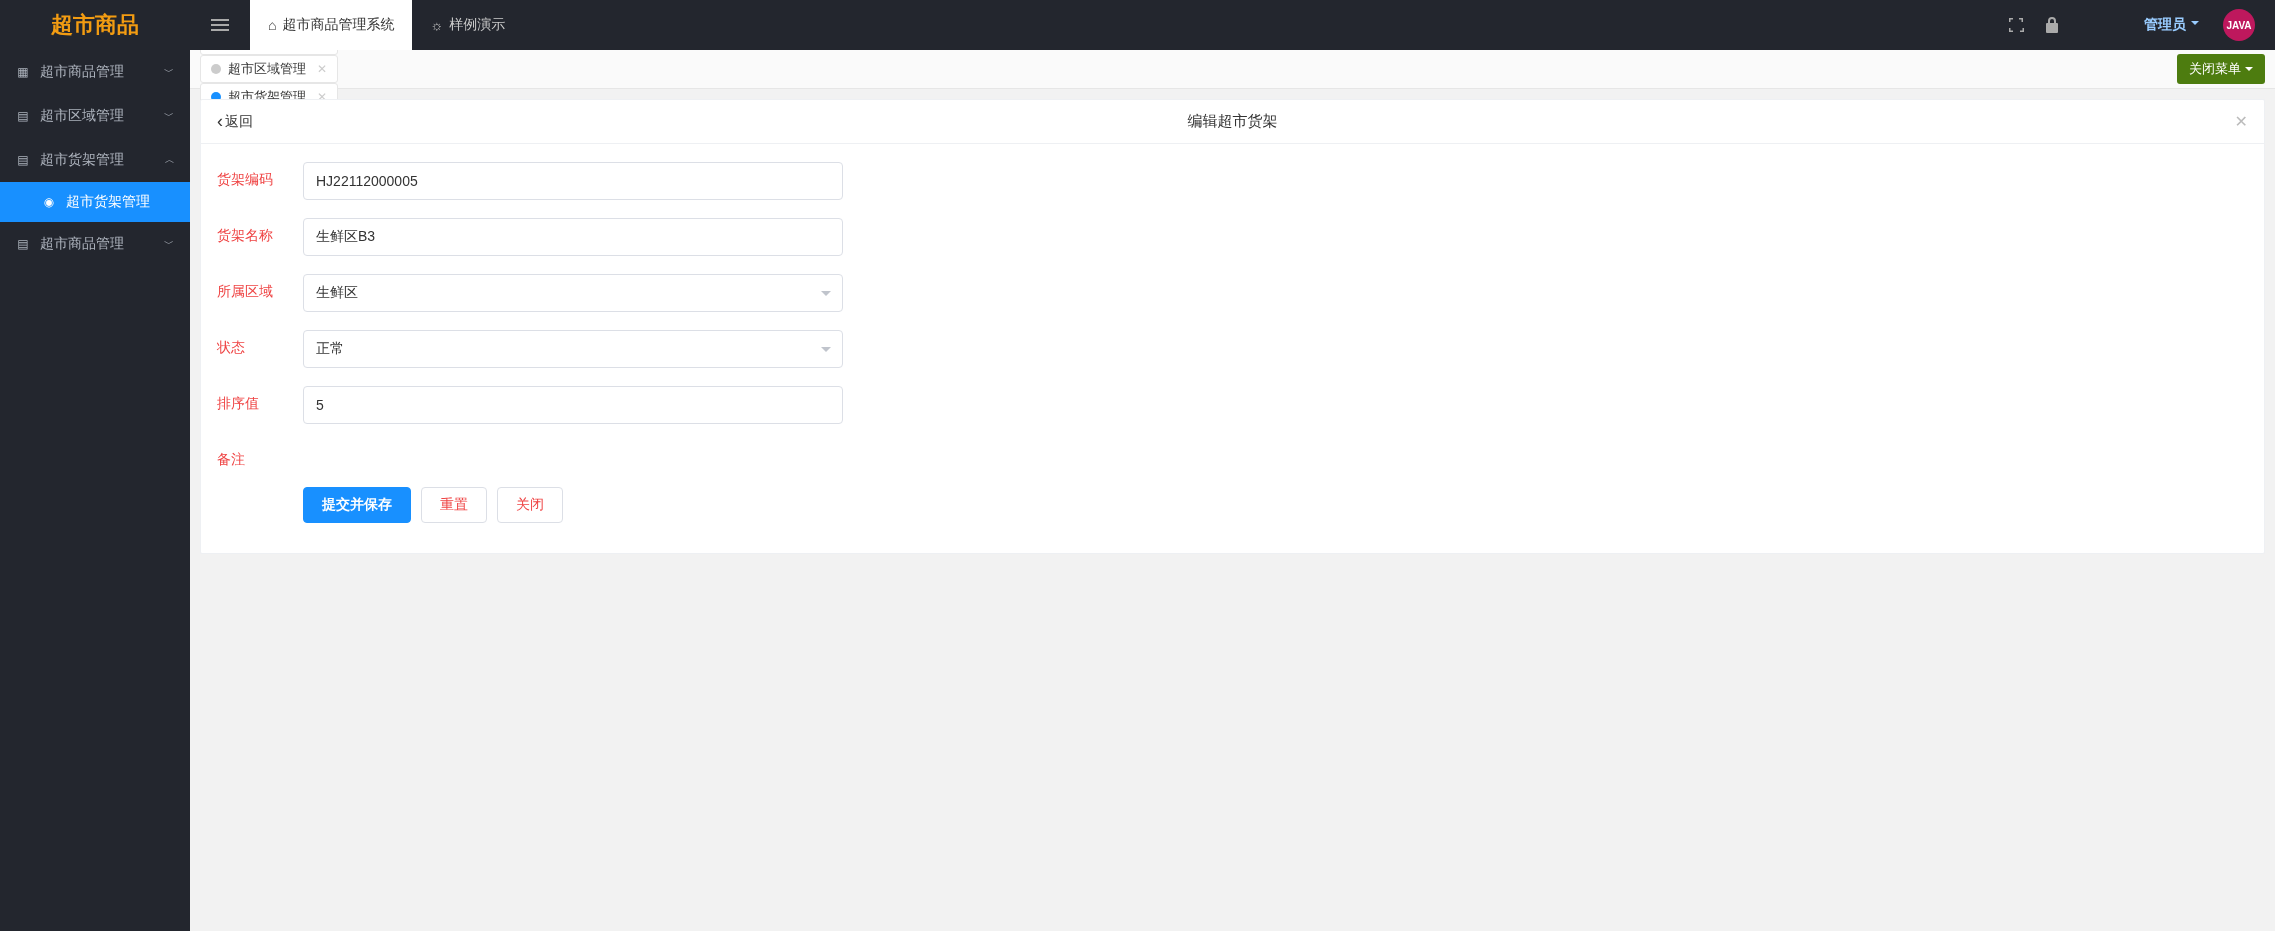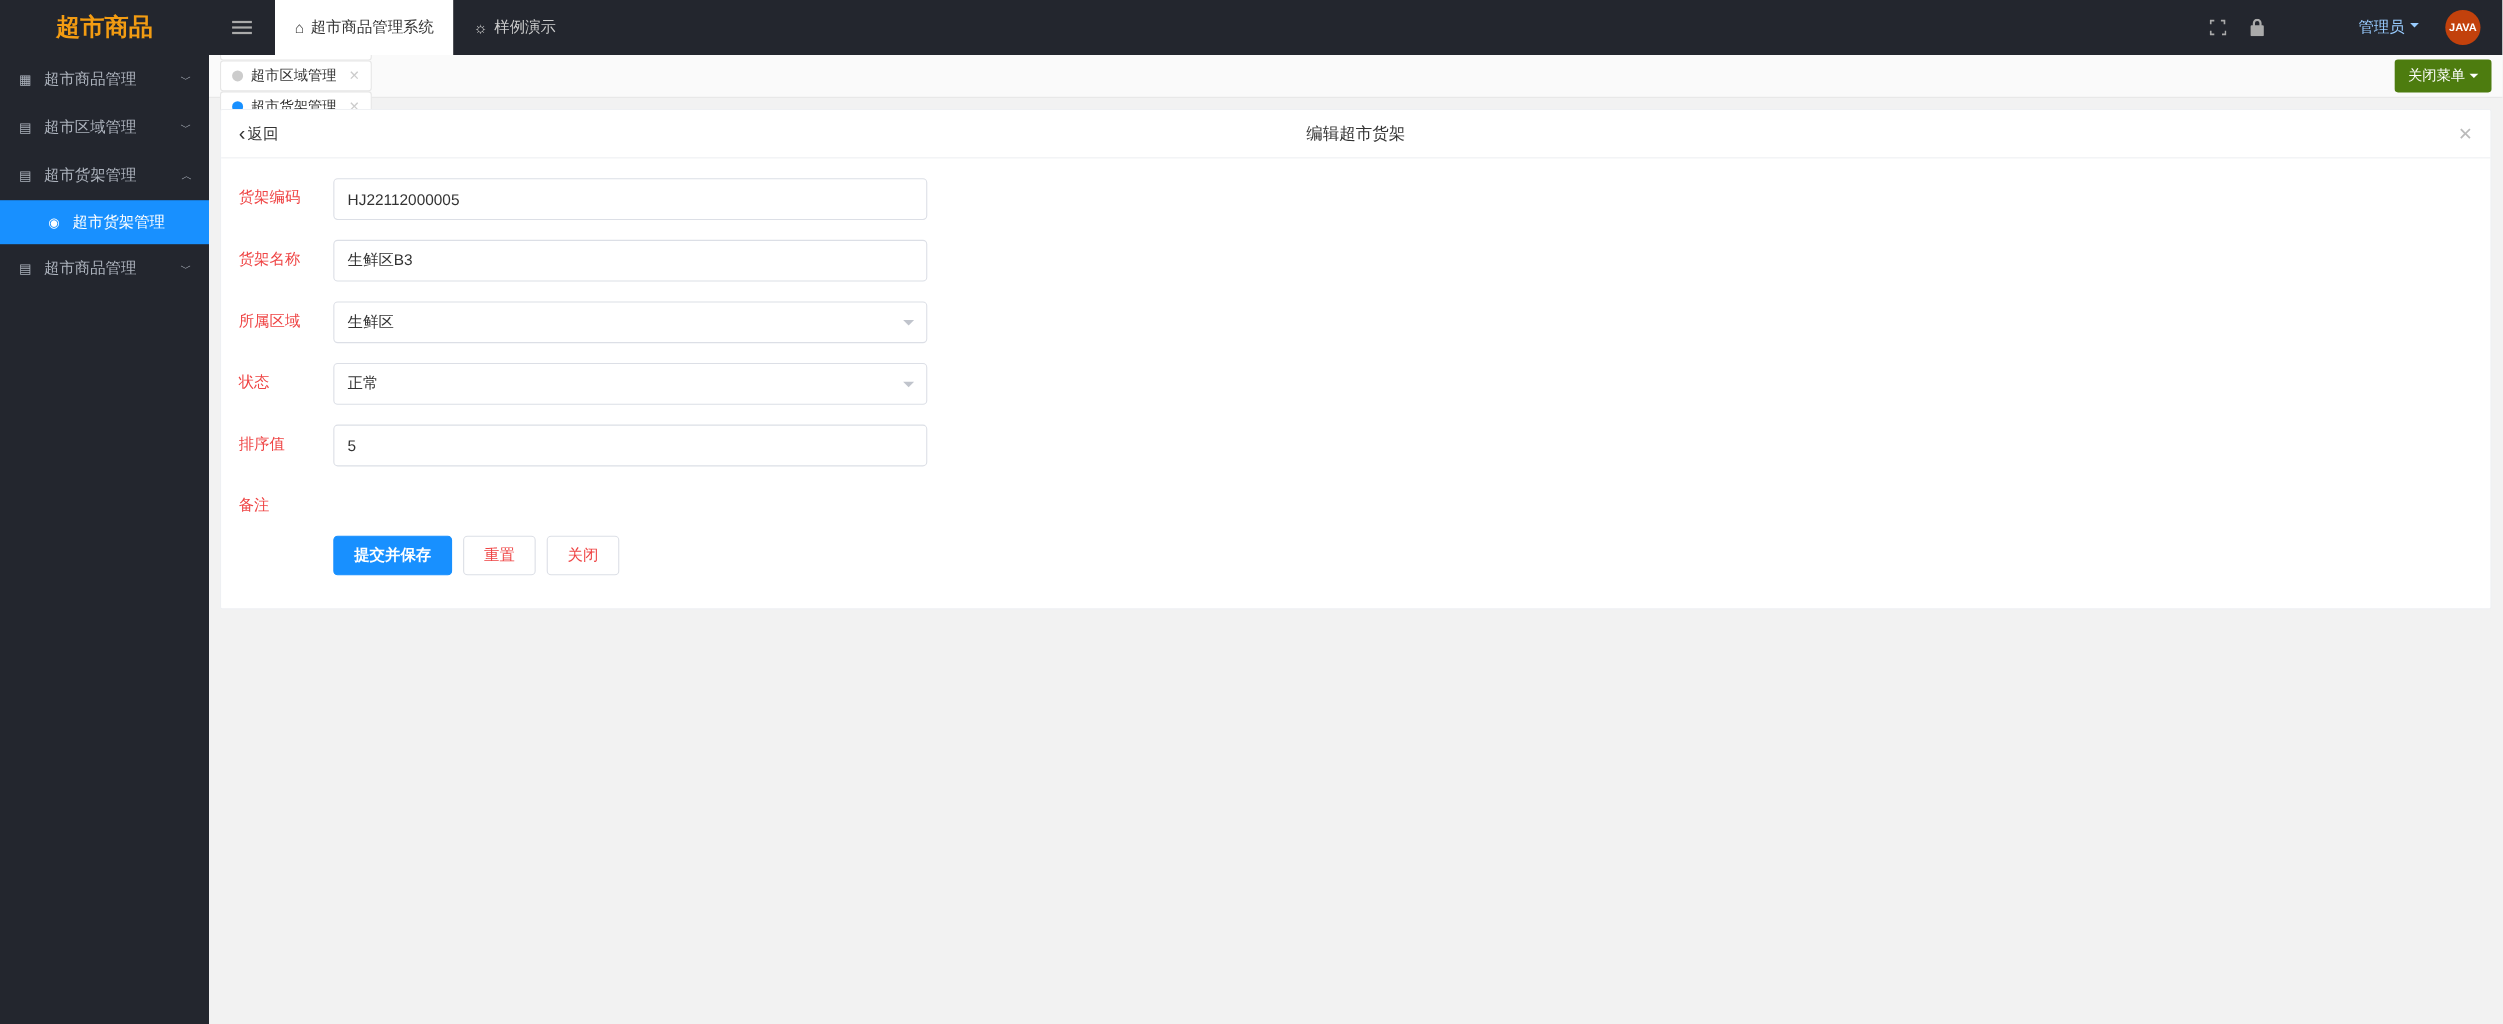--- a/index.html
+++ b/index.html
@@ -13,23 +13,23 @@
 .menu-toggle span{display:block;width:18px;height:2px;background:#aaa;position:relative;}
 .menu-toggle span:before,.menu-toggle span:after{content:"";position:absolute;width:18px;height:2px;background:#aaa;left:0;}
 .menu-toggle span:before{top:-5px;}
 .menu-toggle span:after{top:5px;}
 .top-tabs{display:flex;height:50px;}
 .top-tab{padding:0 18px;display:flex;align-items:center;gap:6px;color:#ccc;cursor:pointer;font-size:14px;}
 .top-tab.active{background:#fff;color:#333;}
 .top-tab .ticon{font-size:14px;}
 .header-right{margin-left:auto;display:flex;align-items:center;padding-right:20px;gap:16px;}
 .hicon{color:#aaa;cursor:pointer;width:20px;height:20px;display:flex;align-items:center;justify-content:center;}
-.user-dd{color:#99ccff;cursor:pointer;font-size:14px;margin-left:66px;}
+.user-dd{color:#99ccff;cursor:pointer;font-size:14px;margin-left:66px;font-weight:bold;}
 .user-dd:after{content:"";display:inline-block;margin-left:5px;border:4px solid transparent;border-top-color:#99ccff;vertical-align:middle;}
-.java-badge{width:32px;height:32px;border-radius:50%;background:#c2410c;display:flex;align-items:center;justify-content:center;color:#fff;font-size:10px;font-weight:bold;margin-left:8px;}
+.java-badge{width:32px;height:32px;border-radius:50%;background:#be185d;display:flex;align-items:center;justify-content:center;color:#fff;font-size:10px;font-weight:bold;margin-left:8px;}
 
 
 .sidebar{position:absolute;left:0;top:50px;bottom:0;width:190px;background:#23262e;overflow-y:auto;}
 .side-item{height:44px;display:flex;align-items:center;padding:0 16px;color:#adb3bd;cursor:pointer;font-size:14px;gap:10px;position:relative;}
 .side-item.expanded .chev{transform:rotate(180deg);}
 .side-sub{height:40px;display:flex;align-items:center;padding-left:42px;color:#adb3bd;cursor:pointer;font-size:14px;gap:10px;}
 .side-sub.active{background:#1890ff;color:#fff;}
 .chev{position:absolute;right:16px;font-size:10px;color:#adb3bd;transition:transform .2s;}
 .sicon{width:14px;height:14px;display:inline-flex;align-items:center;justify-content:center;font-size:12px;}
 

